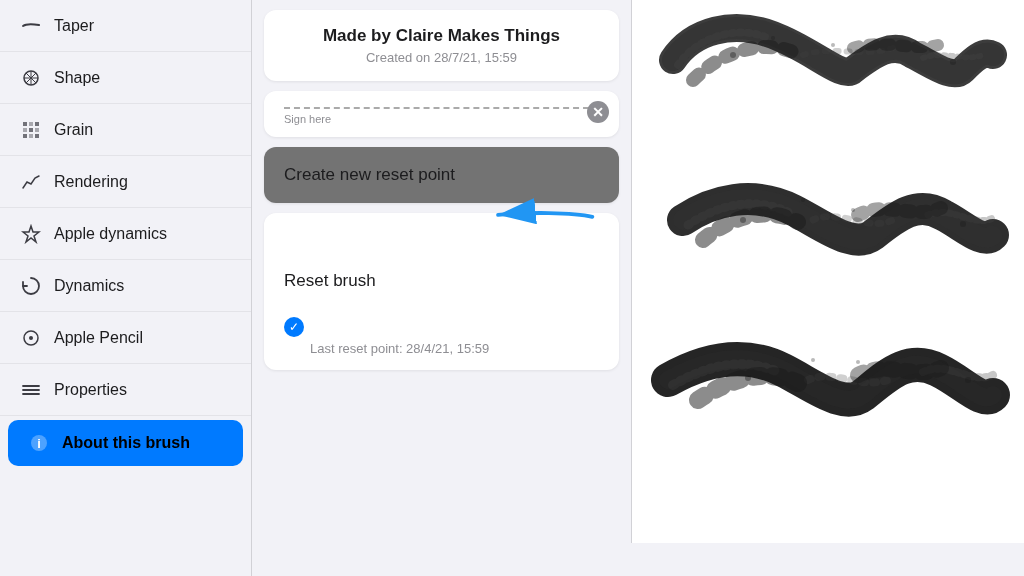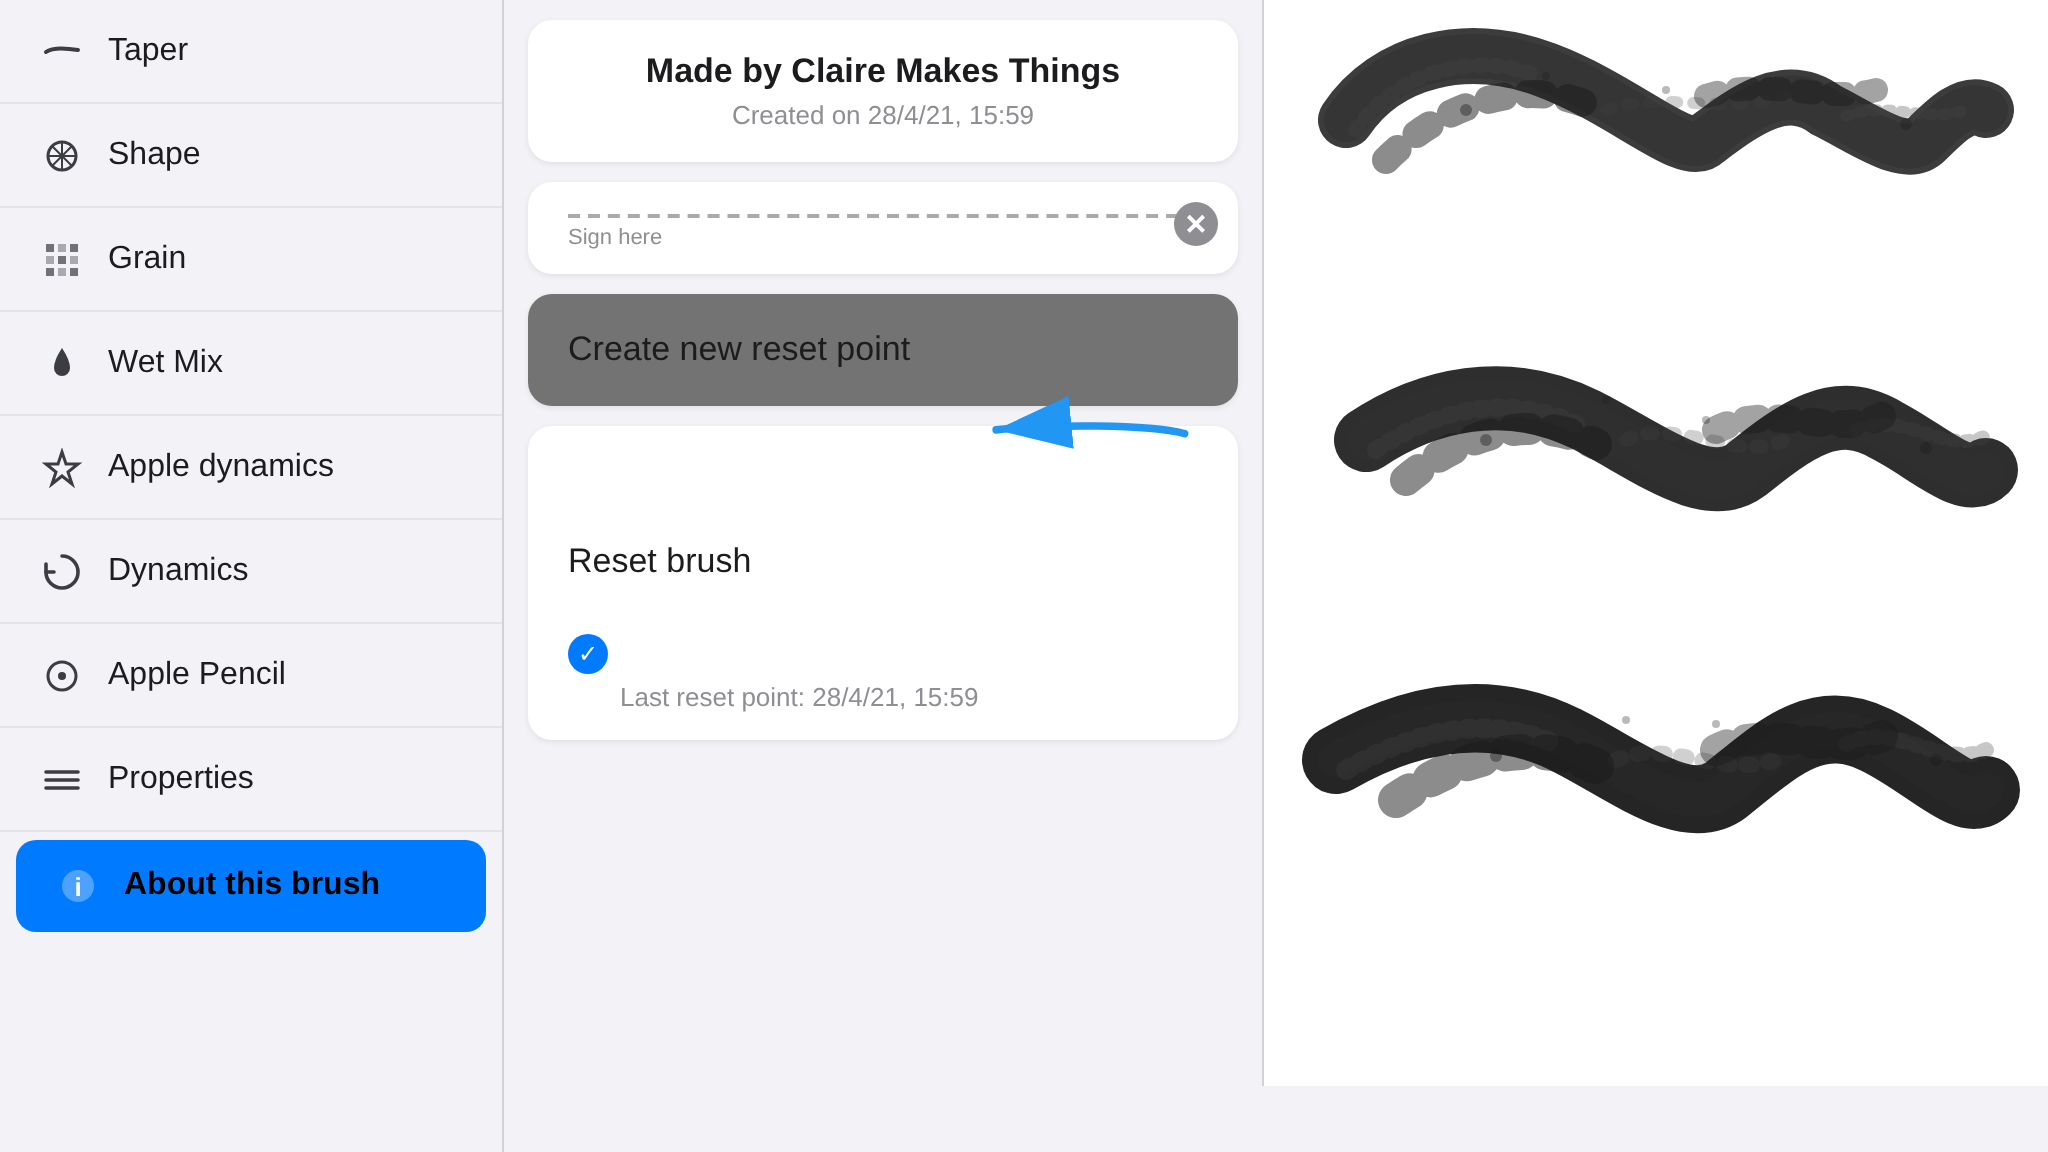--- a/index.html
+++ b/index.html
@@ -247,24 +247,24 @@
         <rect x="2" y="14" width="4" height="4" fill="#3c3c43" opacity="0.7"></rect>
         <rect x="8" y="14" width="4" height="4" fill="#3c3c43" opacity="0.4"></rect>
         <rect x="14" y="14" width="4" height="4" fill="#3c3c43" opacity="0.7"></rect>
       </svg>
     </span>
     <span class="item-label">Grain</span>
   </div>
   <div class="sidebar-item">
     <span class="item-icon">
       <svg width="20" height="20" viewBox="0 0 20 20">
-        <path d="M10 2 Q14 8 14 12 A4 4 0 0 1 6 12 Q6 8 10 2Z" fill="#3c3c43"></path>
-      </svg>
-    </span>
-    <span class="item-label">Wet Mix</span>
+        <path d="M2 16 L6 10 L10 12 L14 6 L18 4" stroke="#3c3c43" stroke-width="1.5" fill="none" stroke-linecap="round"></path>
+      </svg>
+    </span>
+    <span class="item-label">Rendering</span>
   </div>
   <div class="sidebar-item">
     <span class="item-icon">
       <svg width="20" height="20" viewBox="0 0 20 20">
         <path d="M10 2 L12 8 L18 8 L13 12 L15 18 L10 14 L5 18 L7 12 L2 8 L8 8 Z" fill="none" stroke="#3c3c43" stroke-width="1.5"></path>
       </svg>
     </span>
     <span class="item-label">Apple dynamics</span>
   </div>
   <div class="sidebar-item">
@@ -304,21 +304,21 @@
     </span>
     <span class="item-label">About this brush</span>
   </div>
 </div>
 
 <div class="content-row">
   <div class="center-area">
 
     <div class="brush-info-card">
       <div class="brush-info-title">Made by Claire Makes Things</div>
-      <div class="brush-info-subtitle">Created on 28/4/21, 15:59</div>
+      <div class="brush-info-subtitle">Created on 28/7/21, 15:59</div>
     </div>
 
     <div class="sign-here-card">
       <div class="sign-here-area">
         <div class="close-btn">✕</div>
         <div class="dotted-line"></div>
         <div class="sign-label">Sign here</div>
       </div>
     </div>
 

